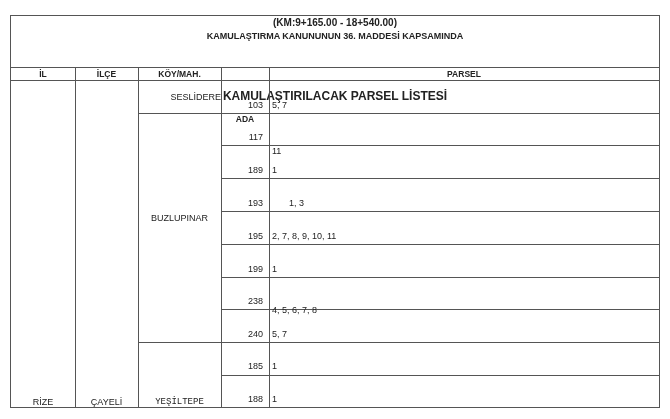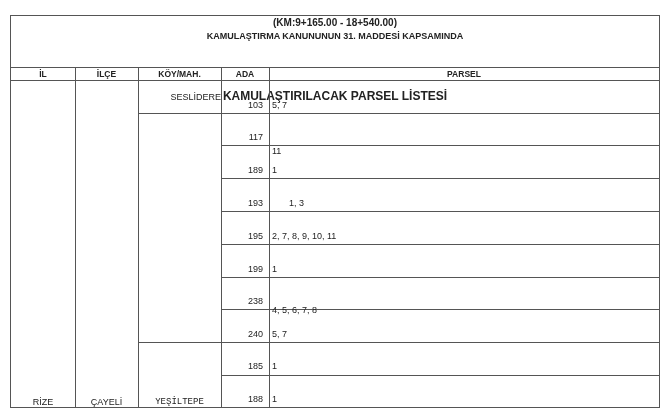--- a/index.html
+++ b/index.html
@@ -89,28 +89,28 @@
       padding-left: 3px;
     }
   </style>
 </head>
 <body>
 
 <div class="sheet">
 
   <div class="title-block">
     <div class="t2">(KM:9+165.00 - 18+540.00)</div>
-    <div class="t3">KAMULAŞTIRMA KANUNUNUN 31. MADDESİ KAPSAMINDA</div>
+    <div class="t3">KAMULAŞTIRMA KANUNUNUN 36. MADDESİ KAPSAMINDA</div>
     <div class="t4">KAMULAŞTIRILACAK PARSEL LİSTESİ</div>
   </div>
 
   <div class="hdr" style="left:0;width:64px;">İL</div>
   <div class="hdr" style="left:64px;width:63px;">İLÇE</div>
   <div class="hdr" style="left:127px;width:83px;">KÖY/MAH.</div>
-  <div class="hdr" style="left:210px;width:48px;">ADA</div>
+  <div class="hdr" style="left:210px;width:48px;margin-top:45px;">ADA</div>
   <div class="hdr" style="left:258px;width:390px;">PARSEL</div>
 
   <div class="hline" style="left:0;top:64px;width:648px;"></div>
 
   <div class="vline" style="left:64px;top:52px;height:339px;"></div>
   <div class="vline" style="left:127px;top:52px;height:339px;"></div>
   <div class="vline" style="left:210px;top:52px;height:339px;"></div>
   <div class="vline" style="left:258px;top:52px;height:339px;"></div>
 
   <div class="hline" style="left:127px;top:97px;width:521px;"></div>
@@ -125,20 +125,23 @@
 
   <div class="cell center-v" style="left:0;top:64px;width:64px;height:327px;">
     <span>RİZE</span>
   </div>
   <div class="cell center-v" style="left:64px;top:64px;width:63px;height:327px;">
     <span>ÇAYELİ</span>
   </div>
 
   <div class="cell" style="left:127px;top:64px;width:83px;height:33px;text-align:right;padding-top:12px;box-sizing:border-box;">
     <span>SESLİDERE</span>
+  </div>
+  <div class="cell" style="left:127px;top:97px;width:83px;height:229px;box-sizing:border-box;text-align:center;padding-top:100px;">
+    <span>BUZLUPINAR</span>
   </div>
   <div class="cell center-v" style="left:127px;top:326px;width:83px;height:65px;font-family:Liberation Mono, monospace;">
     <span>YEŞİLTEPE</span>
   </div>
 
   <div class="ada" style="left:210px;top:84px;">103</div>
   <div class="parsel" style="left:258px;top:84px;">5, 7</div>
 
   <div class="ada" style="left:210px;top:116px;">117</div>
   <div class="parsel" style="left:258px;top:130px;text-align:center;">11</div>

